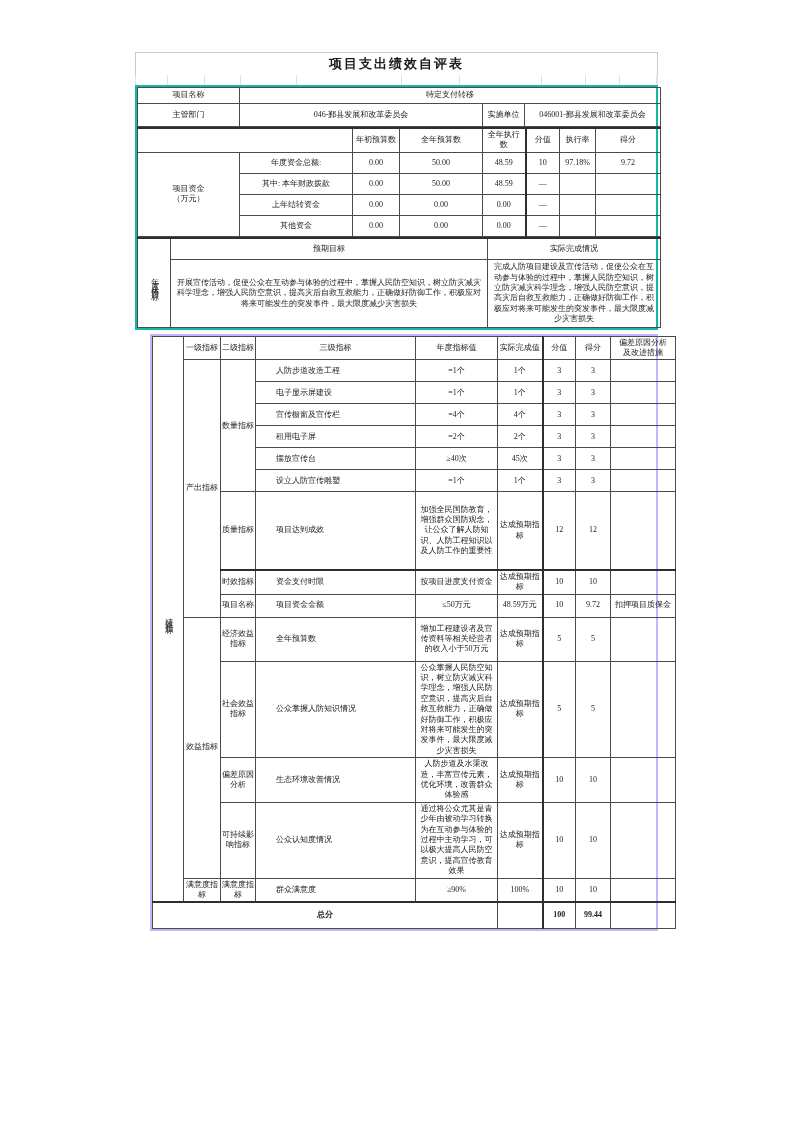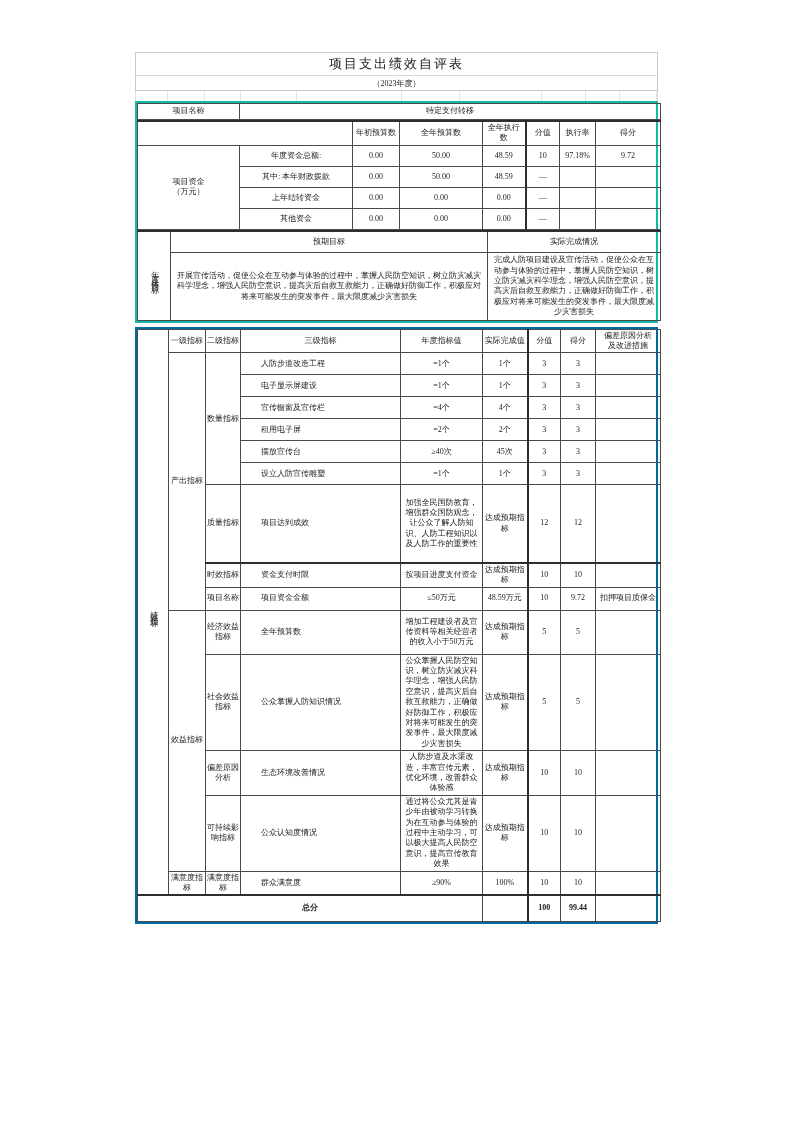--- a/index.html
+++ b/index.html
@@ -5,28 +5,28 @@
   html,body { margin:0; padding:0; background:#888; }
   .page {
     position:relative; width:793px; height:1122px; margin:0 auto;
     background:#ffffff; font-family:"Liberation Serif","DejaVu Serif",serif;
     color:#1c1c1c; overflow:hidden;
   }
   .sheet { position:absolute; left:135px; top:52px; width:523px; }
 
   .title-row { border:1px solid #c9c9c9; border-bottom:none; height:22px;
     display:flex; align-items:center; justify-content:center;
-    font-size:13px; font-weight:normal; letter-spacing:2px; }
+    font-size:13px; font-weight:bold; letter-spacing:2px; }
   .subtitle-row { border:1px solid #c9c9c9; border-top:1px solid #d9d9d9; height:14px;
     display:flex; align-items:center; justify-content:center; font-size:8px; }
   .grid-strip { height:10px; display:flex; border-left:1px solid #e2e2e2; border-right:1px solid #e2e2e2; }
   .grid-strip div { border-right:1px solid #e2e2e2; height:100%; }
 
   .tbl-wrap { border:2px solid #14b8a6; }
-  .tbl-wrap2 { border:2px solid #0369a1; margin-top:4px; }
+  .tbl-wrap2 { border:2px solid #c4b5fd; margin-top:4px;margin-left:15px; }
   table { border-collapse:collapse; table-layout:fixed; width:523px; }
   td, th { border:1px solid #4a4a4a; font-size:8px; font-weight:normal;
     line-height:1.3; text-align:center; vertical-align:middle; padding:1px; overflow:hidden; }
   .bt2 td, .bt2 th { border-top:2px solid #2e2e2e; }
   .bl2 { border-left:2px solid #2e2e2e !important; }
   .l { text-align:left;padding-left:20px; }
   .pre { white-space:pre-line; }
   .vtext { writing-mode:vertical-lr; letter-spacing:3px; display:inline-block; }
   .bold { font-weight:bold; }
   .h16{height:16px} .h21{height:21px} .h22{height:22px} .h23{height:23px} .h24{height:24px}
@@ -35,21 +35,20 @@
   .page-number { position:absolute; left:135px; top:1030px; width:523px; text-align:center;
     font-size:11px; font-family:"DejaVu Sans","Liberation Sans",sans-serif; }
 </style>
 </head>
 <body>
 
 <div class="page">
   <div class="sheet">
 
     <div class="title-row">项目支出绩效自评表</div>
-    <div class="subtitle-row">（2023年度）</div>
     <div class="grid-strip">
       <div style="width:31px"></div>
         <div style="width:37px"></div>
         <div style="width:35px"></div>
       <div style="width:55px"></div>
         <div style="width:105px"></div>
         <div style="width:57px"></div>
       <div style="width:82px"></div>
         <div style="width:43px"></div>
         <div style="width:34px"></div>
@@ -63,20 +62,26 @@
         <colgroup>
             <col style="width:102px">
             <col style="width:243px">
             <col style="width:42px">
             <col style="width:136px">
           </colgroup>
         <tbody>
             <tr class="h16">
           <td>项目名称</td>
           <td colspan="3">特定支付转移</td>
+        </tr>
+        <tr class="h23">
+          <td>主管部门</td>
+          <td>046-鄞县发展和改革委员会</td>
+          <td>实施单位</td>
+          <td>046001-鄞县发展和改革委员会</td>
         </tr>
       </tbody>
         </table>
 
       <table>
         <colgroup>
             <col style="width:102px">
             <col style="width:113px">
             <col style="width:47px">
             <col style="width:83px">

